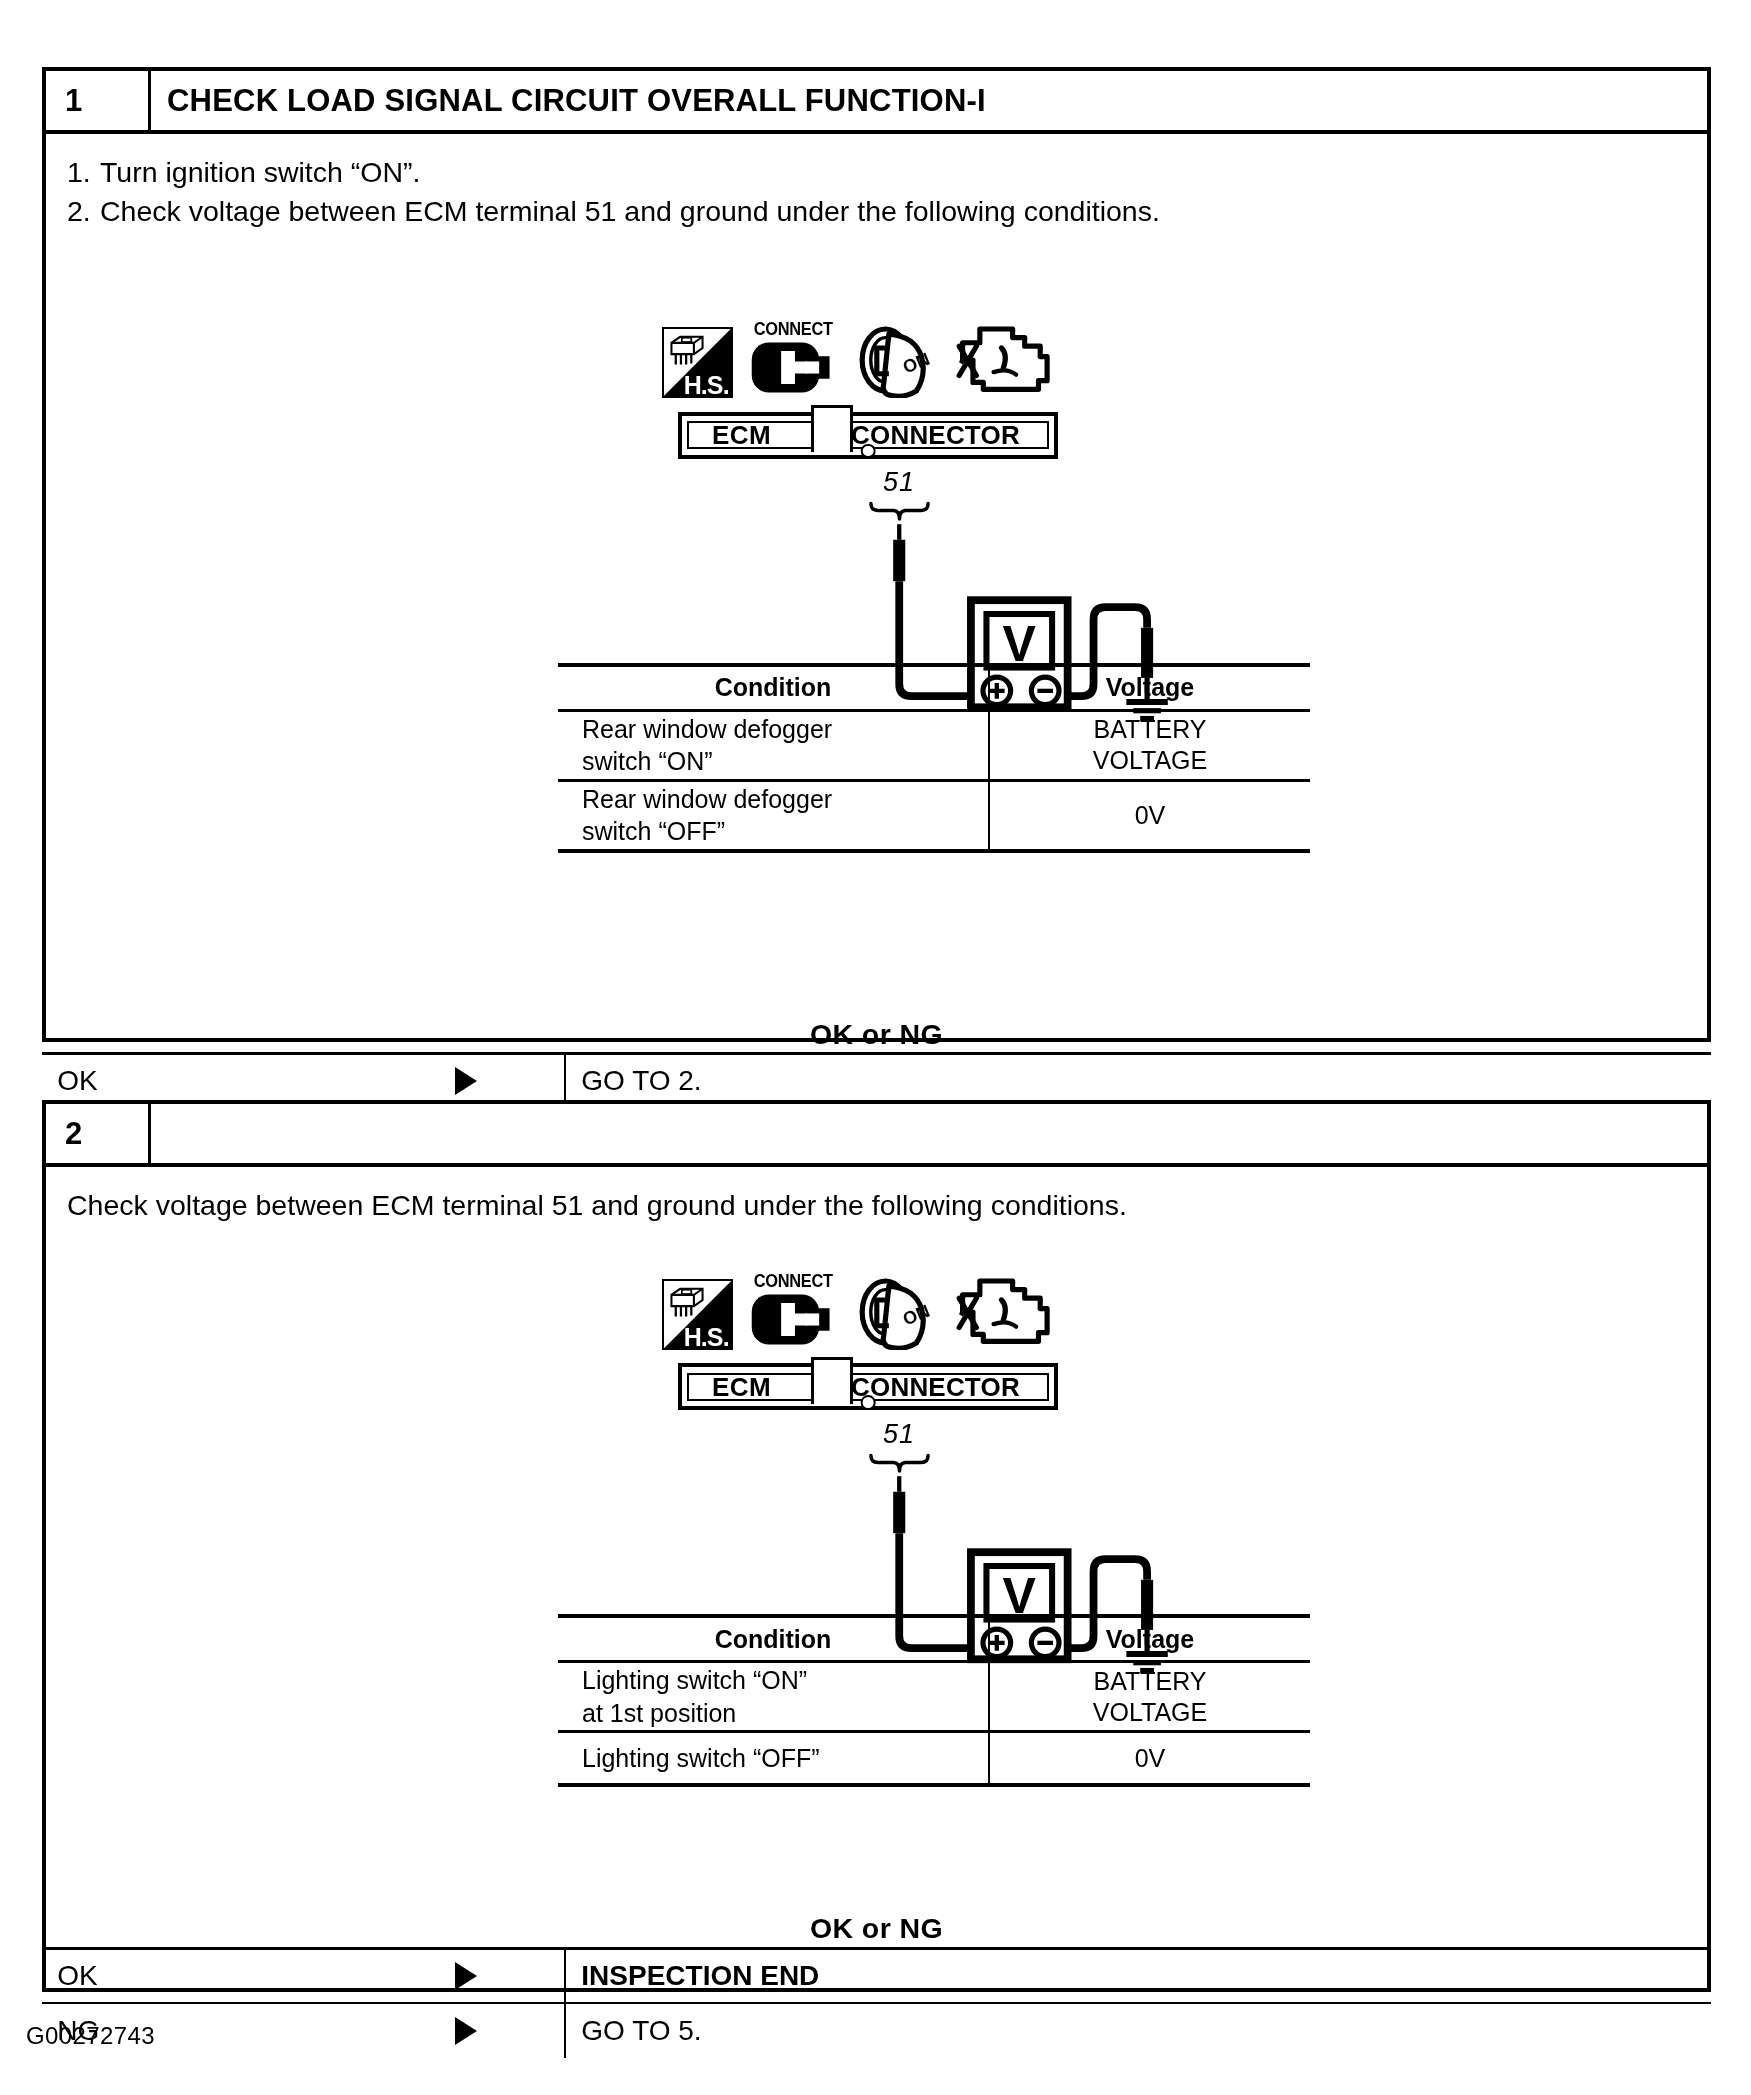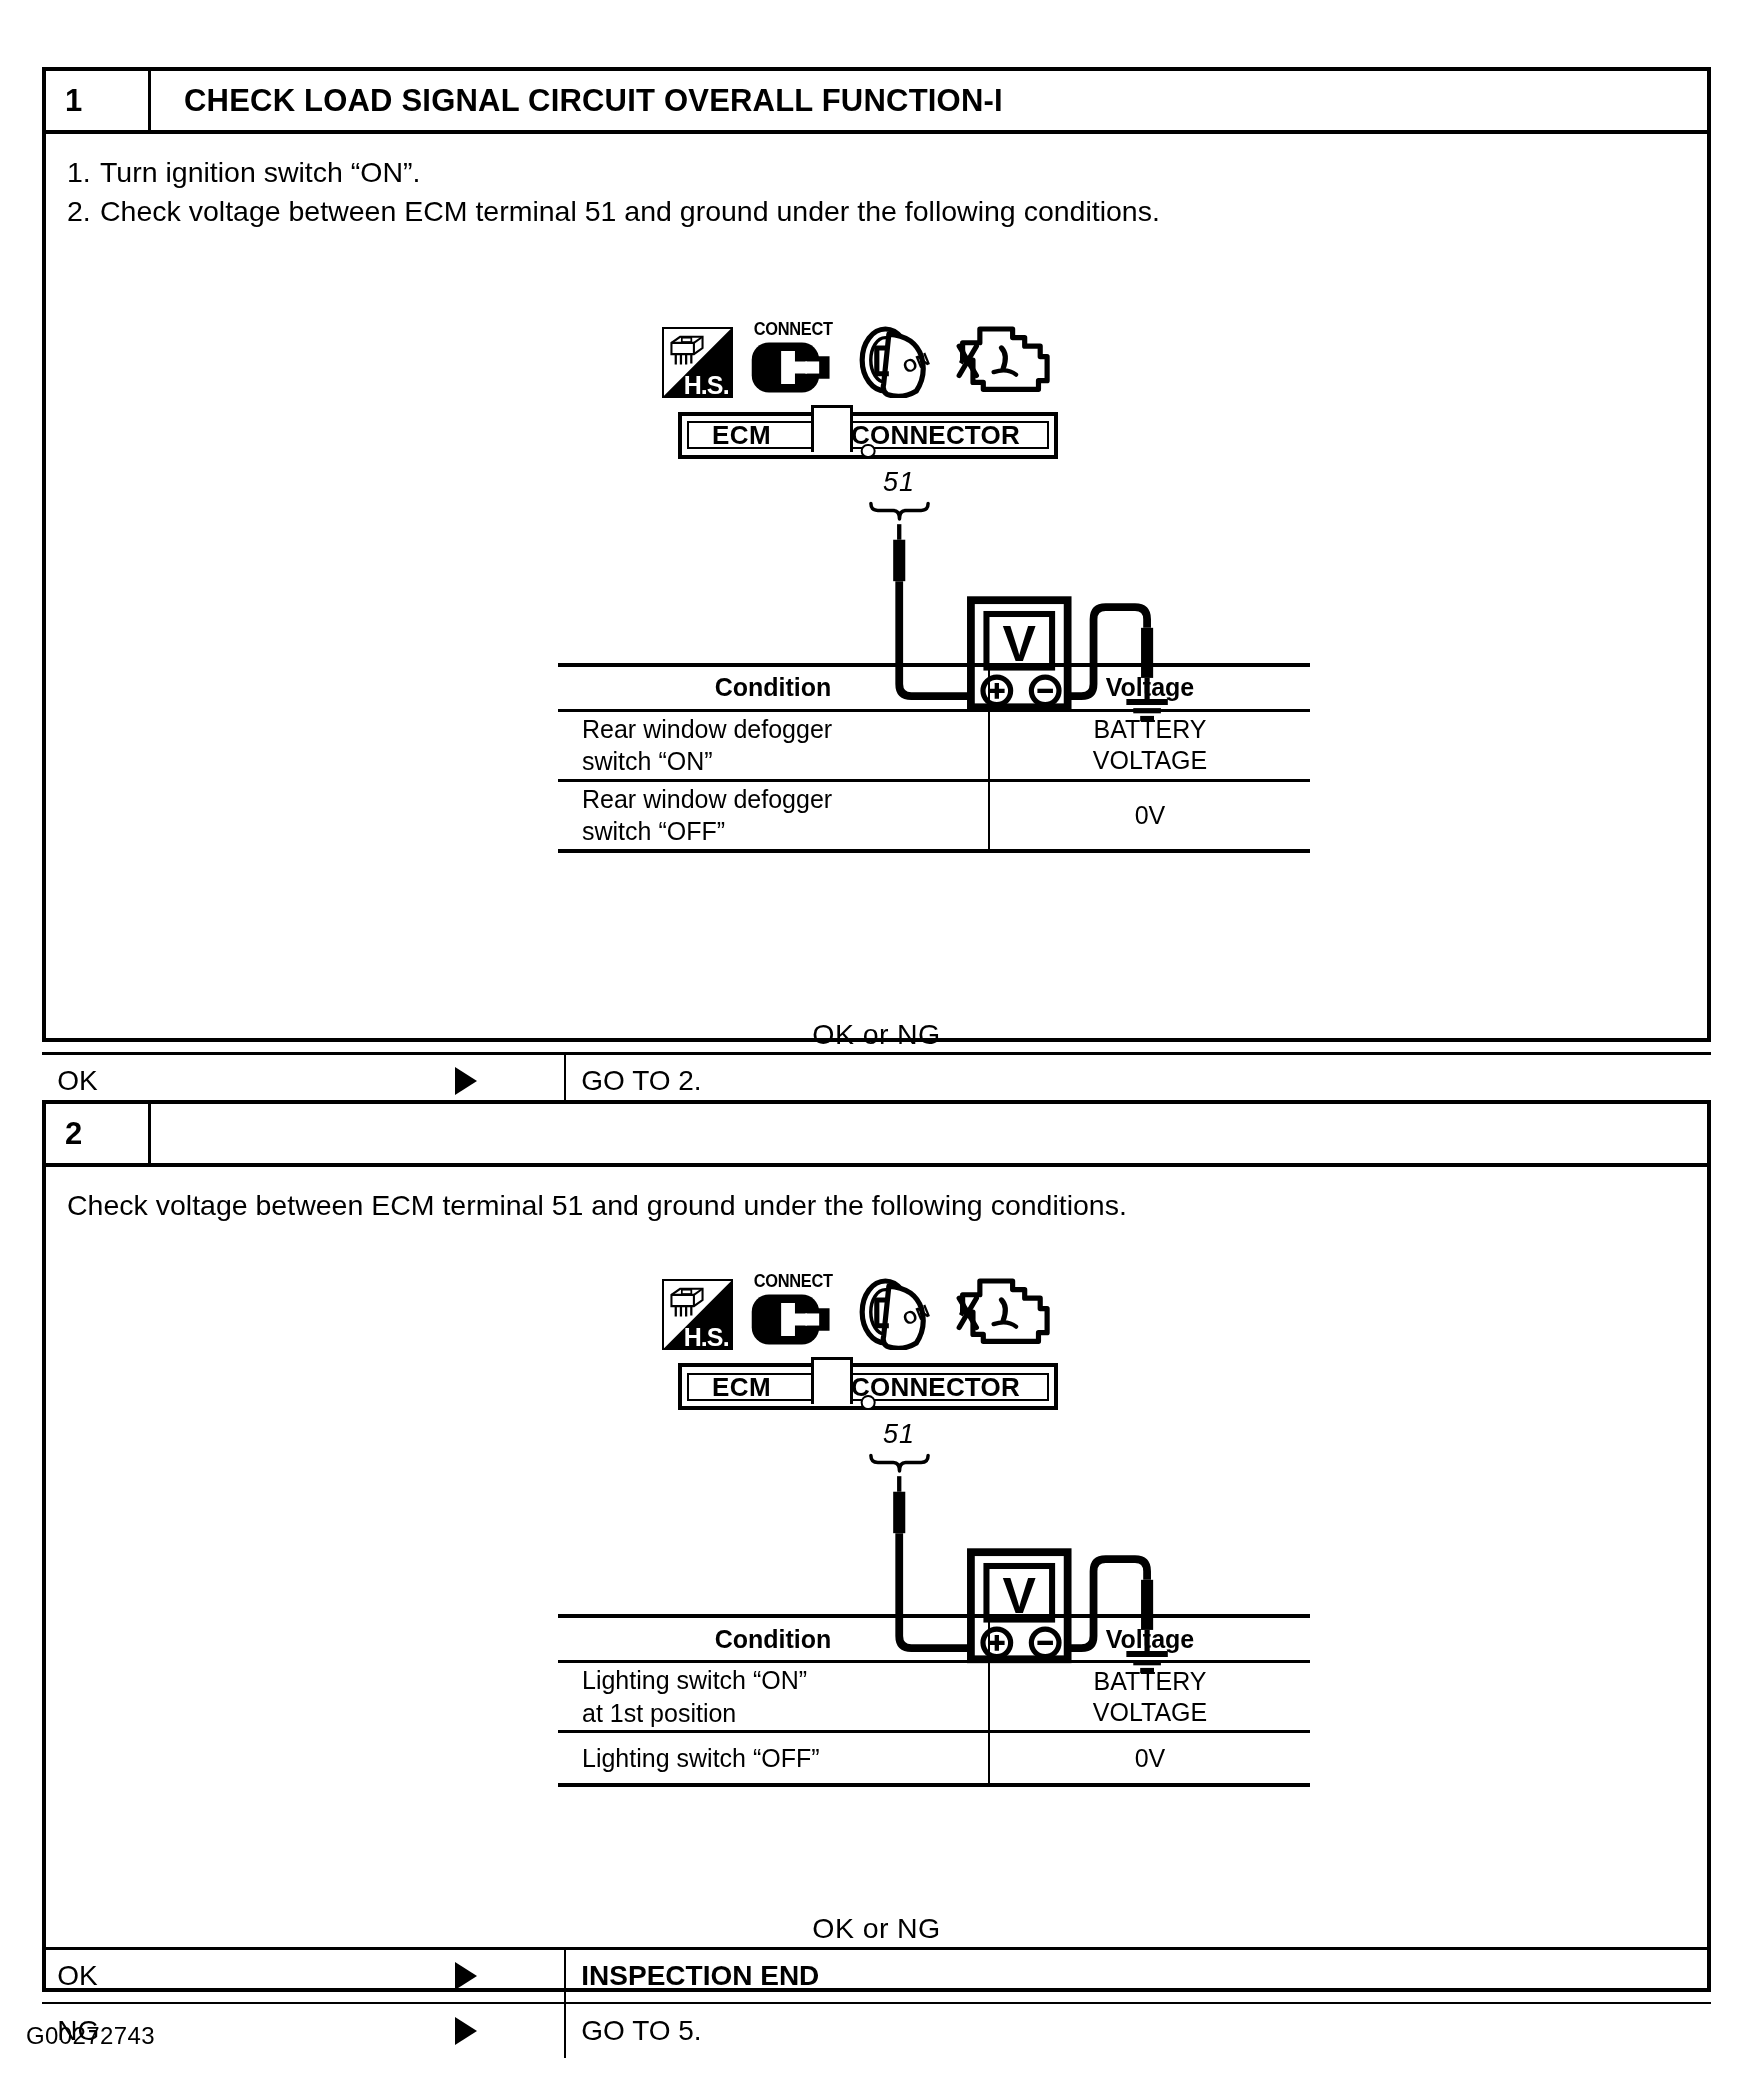--- a/index.html
+++ b/index.html
@@ -51,21 +51,21 @@
     padding-left: 19px;
     box-sizing: border-box;
     font-size: 31px;
     font-weight: bold;
     letter-spacing: 0px;
   }
   .block-title {
     flex: 1;
     display: flex;
     align-items: center;
-    padding-left: 33px;
+    padding-left: 16px;
     font-size: 31px;
     font-weight: bold;
     letter-spacing: 0.2px;
   }
 
   
   .block-body {
     position: relative;
   }
   .instructions {
@@ -248,21 +248,21 @@
     line-height: 1.25;
   }
   .cond-table .hdr-row .c-volt { border-left: 2.6px solid #000; }
 
   
   .okng-title {
     position: absolute;
     width: 100%;
     text-align: center;
     font-size: 28.5px;
-    font-weight: normal;
+    font-weight: bold;
     letter-spacing: 0.4px;
   }
 
   .result-rows {
     position: absolute;
     left: -4.3px;
     width: 1669px;
     border-top: 3.5px solid #000;
     box-sizing: border-box;
   }

